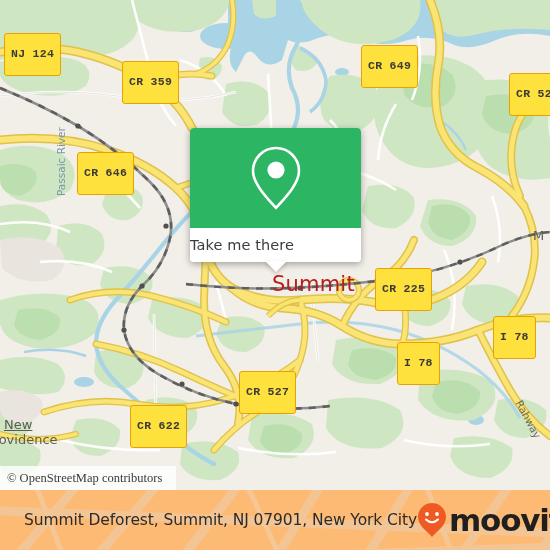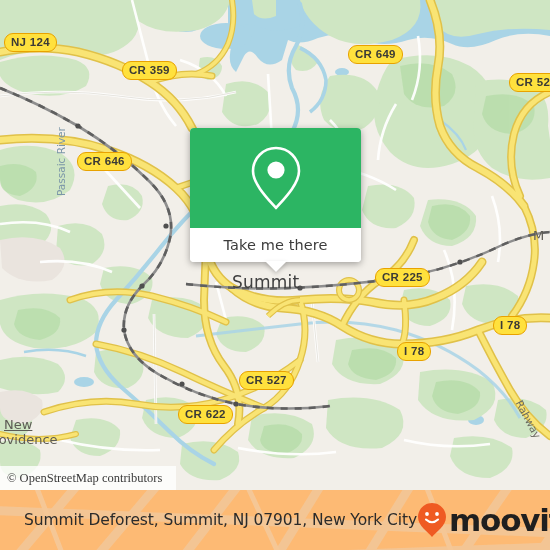--- a/index.html
+++ b/index.html
@@ -33,47 +33,48 @@
 
   
   .maplabel {
     position: absolute;
     color: #6a6a60;
     font-family: "DejaVu Sans", sans-serif;
     white-space: nowrap;
     pointer-events: none;
   }
   .city-label {
-    font-size: 17px;
-    color: #404040;
+    font-size: 21px;
+    color: #b91c1c;
     letter-spacing: .2px;
+    margin-left: 40px;
   }
   .river-label {
     font-size: 10.5px;
     color: #7b96a8;
     font-style: normal;
   }
   .place-label {
     font-size: 13px;
     color: #5d5b55;
   }
 
   
   .shield {
     position: absolute;
     background: #ffe13d;
     border: 1.6px solid #e8a200;
-    border-radius: 9px;
+    border-radius: 3px;
     color: #3b3b36;
-    font-family: Liberation Sans, sans-serif;
+    font-family: Liberation Mono, monospace;
     font-size: 11.5px;
     font-weight: bold;
     line-height: 16px;
     height: 17px;
-    padding: 0 6px;
+    padding: 12px 6px;
     letter-spacing: .3px;
     white-space: nowrap;
     box-sizing: content-box;
   }
 
   
   #popup {
     position: absolute;
     left: 190px;
     top: 128px;
@@ -91,21 +92,21 @@
     display: flex;
     align-items: center;
     justify-content: center;
   }
   #popup-foot {
     height: 34px;
     background: #ffffff;
     border-radius: 0 0 4px 4px;
     display: flex;
     align-items: center;
-    justify-content: center;
+    justify-content: flex-start;
   }
   #popup-foot .label {
     font-family: "DejaVu Sans", sans-serif;
     font-size: 14.5px;
     color: #3c3c3c;
     letter-spacing: .1px;
   }
   #popup-tail {
     position: absolute;
     left: 50%;
@@ -407,28 +408,28 @@
 
     <div class="maplabel city-label" style="left:232px;top:272px;">Summit</div>
     <div class="maplabel place-label" style="left:4px;top:417px;text-decoration:underline;">New</div>
     <div class="maplabel place-label" style="left:-14px;top:432px;">Providence</div>
     <div class="maplabel river-label" style="left:55px;top:196px;transform:rotate(-90deg);transform-origin:0 0;">Passaic River</div>
     <div class="maplabel river-label" style="left:524px;top:398px;transform:rotate(62deg);transform-origin:0 0;color:#6a6a60;">Rahway</div>
     <div class="maplabel place-label" style="left:533px;top:228px;">M</div>
 
     <div class="shield" style="left:4px;top:33px;">NJ 124</div>
     <div class="shield" style="left:122px;top:61px;">CR 359</div>
-    <div class="shield" style="left:348px;top:45px;text-align:center;">CR 649</div>
+    <div class="shield" style="left:361px;top:45px;text-align:center;">CR 649</div>
     <div class="shield" style="left:509px;top:73px;">CR 527</div>
     <div class="shield" style="left:77px;top:152px;">CR 646</div>
     <div class="shield" style="left:375px;top:268px;">CR 225</div>
     <div class="shield" style="left:493px;top:316px;">I 78</div>
     <div class="shield" style="left:397px;top:342px;">I 78</div>
     <div class="shield" style="left:239px;top:371px;">CR 527</div>
-    <div class="shield" style="left:130px;top:405px;margin-left:48px;">CR 622</div>
+    <div class="shield" style="left:130px;top:405px;">CR 622</div>
 
     <div id="popup">
       <div id="popup-head">
         <svg width="56" height="66" viewBox="0 0 56 66" xmlns="http://www.w3.org/2000/svg">
           <path d="M28,3 C15.3,3 5,13.3 5,26 C5,39 20,54 28,63 C36,54 51,39 51,26 C51,13.3 40.7,3 28,3 Z" fill="none" stroke="#ffffff" stroke-width="2.6" stroke-linejoin="round"></path>
           <circle cx="28" cy="25" r="8.6" fill="#ffffff"></circle>
         </svg>
       </div>
       <div id="popup-foot">
         <span class="label">Take me there</span>

